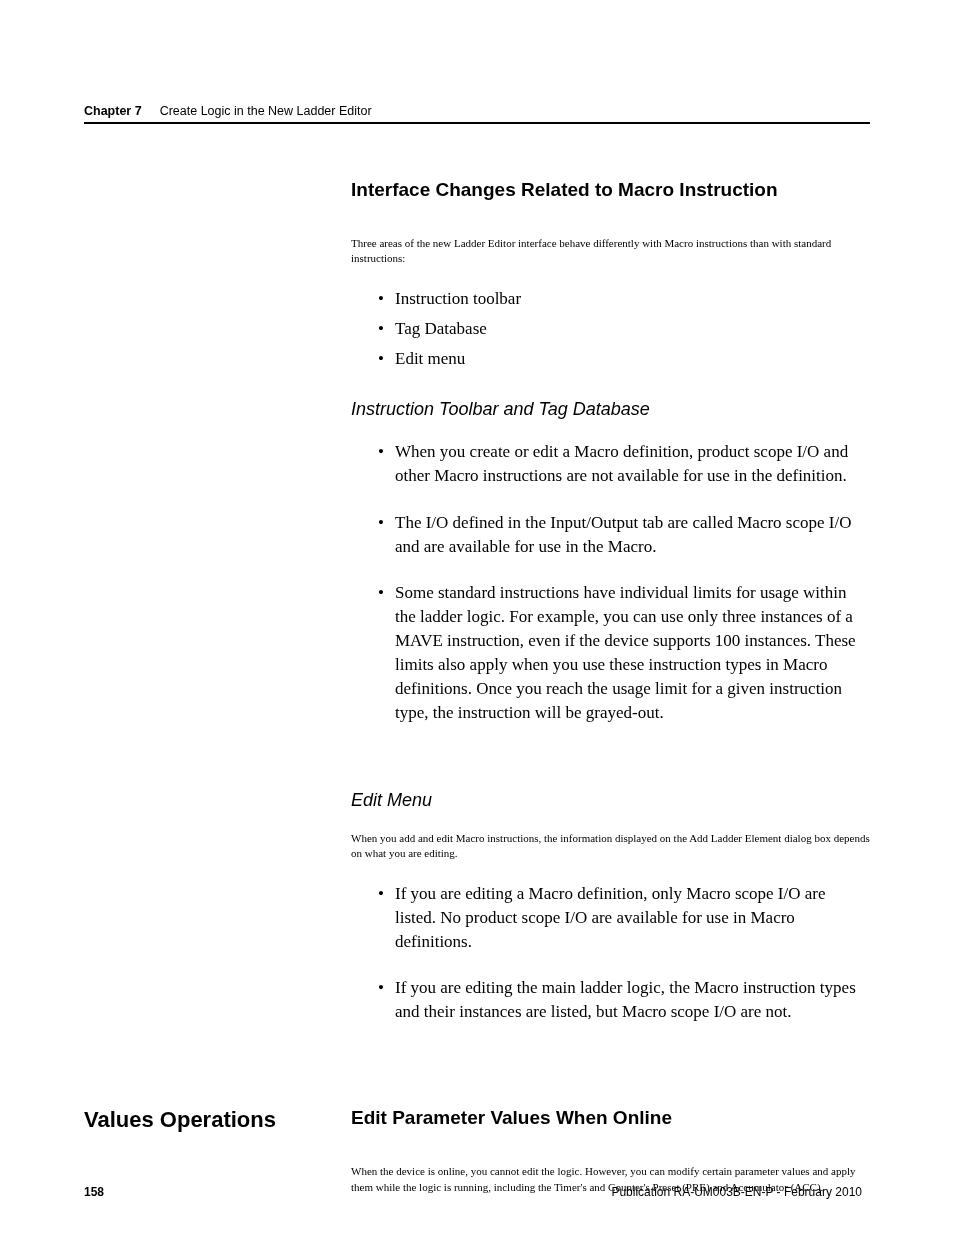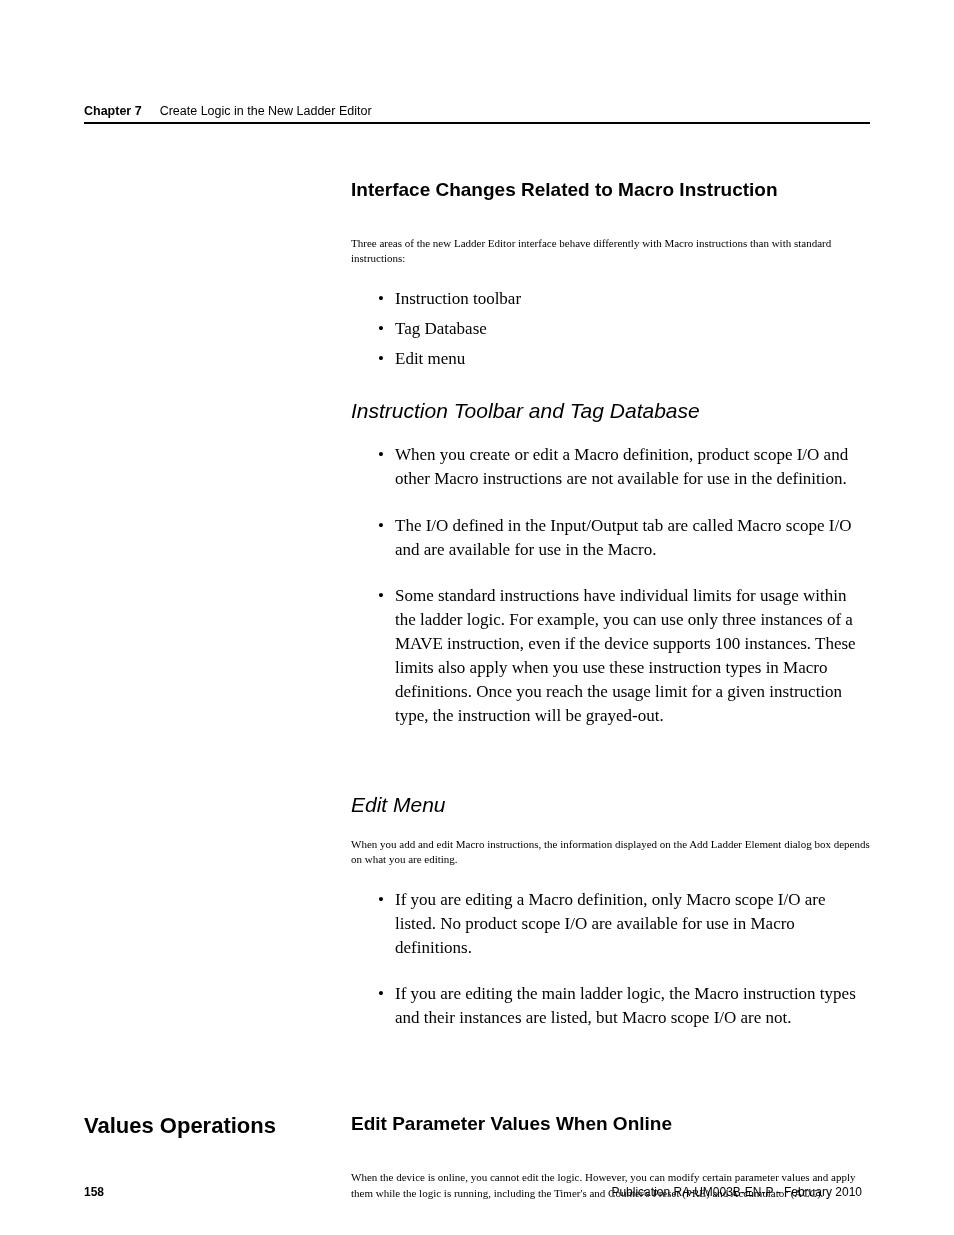--- a/index.html
+++ b/index.html
@@ -54,21 +54,21 @@
     font-family: Arial, Helvetica, sans-serif;
     font-weight: bold;
     font-size: 19px;
     line-height: 1.25;
     margin: 0 0 34px 0;
   }
   .h3-italic {
     font-family: Arial, Helvetica, sans-serif;
     font-style: italic;
     font-weight: normal;
-    font-size: 21px;
+    font-size: 18px;
     margin: 4px 0 20px 0;
   }
   .body-p {
     font-size: 11px;
     line-height: 1.42;
     margin: 0 0 20px 0;
   }
   ul.bullets {
     list-style: none;
     padding: 0;

